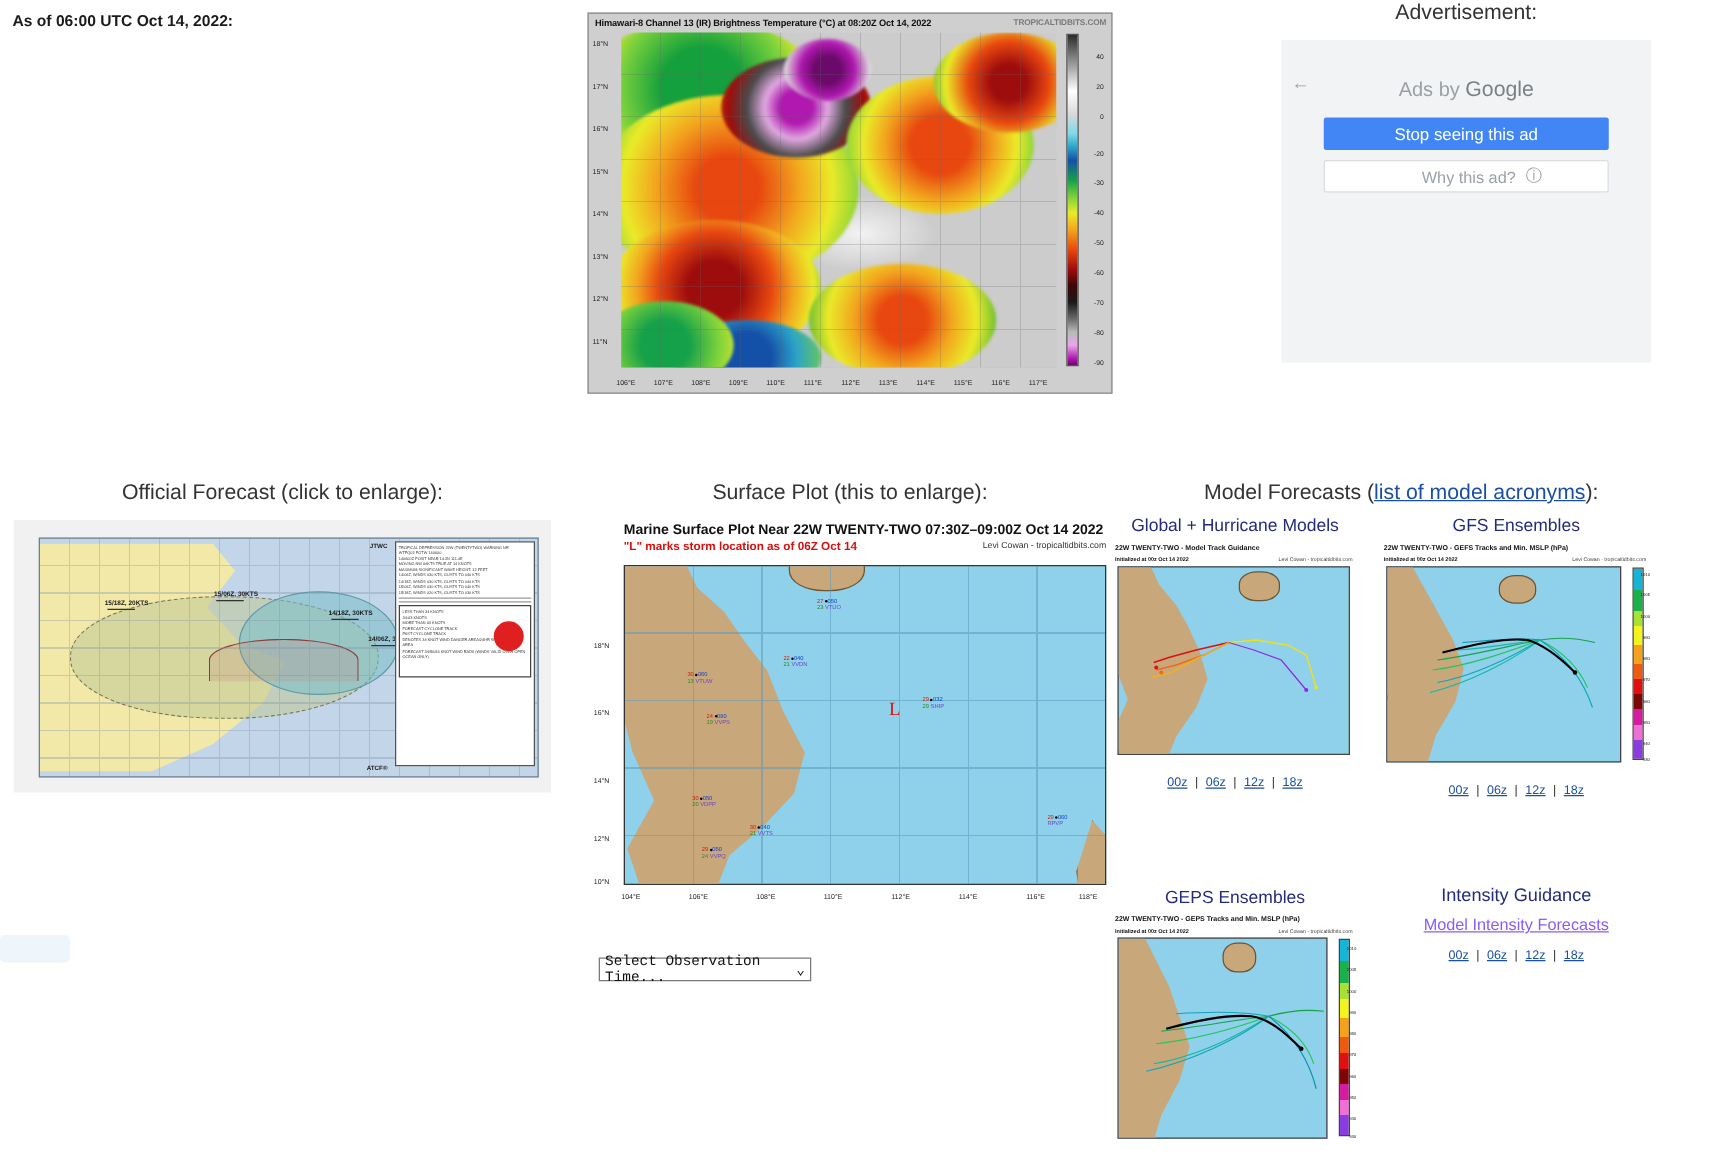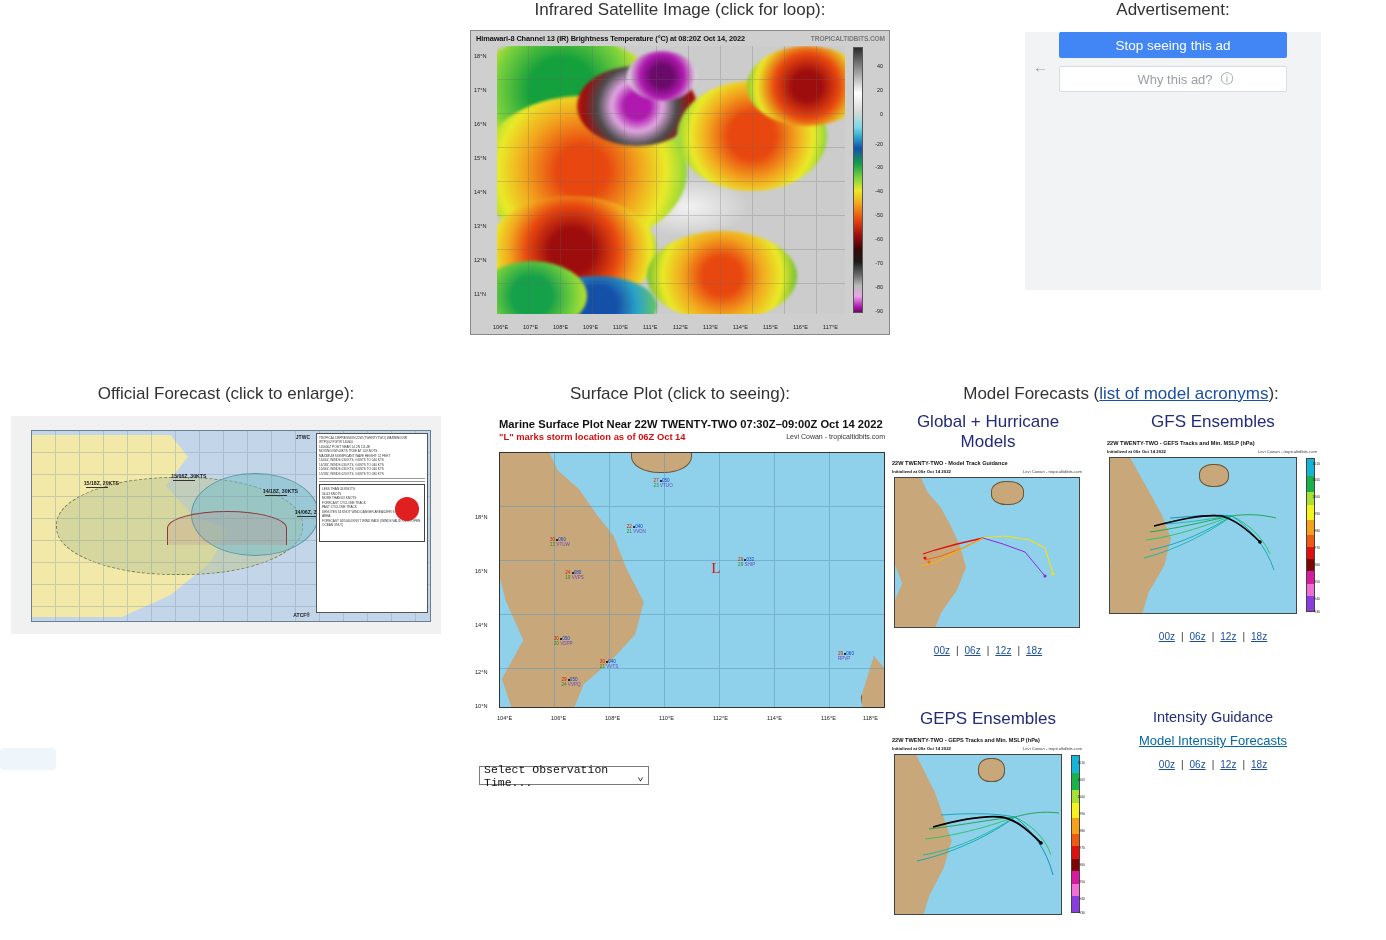--- a/index.html
+++ b/index.html
@@ -151,21 +151,21 @@
   .stn .dot { display: inline-block; width: 2px; height: 2px; background: #000; border-radius: 50%; }
   .sp-select {
     position: absolute; left: 8px; top: 348px; width: 170px; height: 19px;
     font-family: "Liberation Mono", monospace; font-size: 11.5px; color: #111;
     background: #fff; border: 1px solid #7a7a7a;
     display: flex; align-items: center; justify-content: space-between; padding: 0 4px;
   }
 
   
   .mf-wrap { position: absolute; left: 878px; top: 384px; width: 486px; }
-  .mf-sub { color: #232b7a; font-size: 17px; text-align: center; }
+  .mf-sub { color: #232b7a; font-size: 14px; text-align: center; }
   .mcard { position: relative; }
   .mimg { position: relative; background: #fff; border: none; overflow: hidden; }
   .mimg-t1 { font-size: 5.6px; font-weight: bold; color: #111; position: absolute; left: 4px; top: 2px; }
   .mimg-t2 { font-size: 4.4px; font-weight: bold; color: #111; position: absolute; left: 4px; top: 11px; }
   .mimg-cr { font-size: 4.2px; color: #444; position: absolute; right: 4px; top: 11px; }
   .mmap {
     position: absolute; left: 6px; right: 6px; top: 19px; bottom: 10px;
     background: #8fd0ea; border: 1px solid #444; overflow: hidden;
   }
   .mmap.with-bar { right: 24px; }
@@ -179,37 +179,37 @@
       #e01010 58%, #e01010 66%, #7d0505 66%, #7d0505 74%,
       #d61ba0 74%, #d61ba0 82%, #ef6fd6 82%, #ef6fd6 90%,
       #8a3ce0 90%, #8a3ce0 100%);
   }
   .mbar-lbl { position: absolute; font-size: 3.4px; color: #222; }
   .timelinks { text-align: center; font-size: 10px; color: #333; margin-top: 7px; }
   .timelinks a { color: #1b4fa0; text-decoration: underline; margin: 0 3px; }
   .timelinks span.sep { color: #333; margin: 0 3px; }
   .intensity-head { color: #232b7a; font-size: 14.5px; text-align: center; }
   .intensity-link { text-align: center; margin-top: 6px; }
-  .intensity-link a { color: #0369a1; text-decoration: underline; font-size: 13px; }
+  .intensity-link a { color: #8b5cf6; text-decoration: underline; font-size: 13px; }
 
   .ghost-box {
     position: absolute; left: 0px; top: 748px; width: 56px; height: 22px;
     background: #eef6fc; border-radius: 4px;
   }
 </style>
 </head>
 <body>
 
 <div class="page">
 
   <div class="info-col">
+    <div class="as-of">As of 06:00 UTC Oct 14, 2022:</div>
   </div>
 
   <div class="sat-wrap">
-    <div class="caption">Infrared Satellite Image (click for loop):</div>
     <div class="sat-img">
       <div class="sat-head">
         <span>Himawari-8 Channel 13 (IR) Brightness Temperature (°C) at 08:20Z Oct 14, 2022</span>
         <span class="sat-wm">TROPICALTIDBITS.COM</span>
       </div>
 
       <div class="sat-plotbox">
 
         <div class="blob" style="left:-30px;top:-10px;width:190px;height:110px;background:radial-gradient(circle,#14a03c 30%,#7ad13c 60%,#eaea28 80%,#f2a61e 100%);"></div>
         <div class="blob" style="left:-20px;top:50px;width:210px;height:150px;background:radial-gradient(circle,#e8480f 20%,#f2a61e 45%,#eaea28 65%,#7ad13c 85%,#14a03c 100%);"></div>
@@ -261,20 +261,23 @@
       <div class="cbar-lbl" style="top:229px">-70</div>
       <div class="cbar-lbl" style="top:253px">-80</div>
       <div class="cbar-lbl" style="top:277px">-90</div>
     </div>
   </div>
 
   <div class="ad-wrap">
     <div class="caption">Advertisement:</div>
     <div class="ad-box">
       <div class="ad-back">←</div>
+      <div class="ads-by">
+        <span>Ads by </span><b>Google</b>
+      </div>
       <div class="ad-btn">Stop seeing this ad</div>
       <div class="ad-why">
         <span>Why this ad?</span>
         <span>ⓘ</span>
       </div>
     </div>
   </div>
 
   <div class="fc-wrap">
     <div class="caption">Official Forecast (click to enlarge):</div>
@@ -318,21 +321,21 @@
             <div>DENOTES 34 KNOT WIND DANGER AREA/24HR SHIP AVOIDANCE AREA</div>
             <div>FORECAST 34/50/64 KNOT WIND RADII (WINDS VALID OVER OPEN OCEAN ONLY)</div>
             <div class="cyc"></div>
           </div>
         </div>
       </div>
     </div>
   </div>
 
   <div class="sp-wrap">
-    <div class="caption">Surface Plot (click to seeing):</div>
+    <div class="caption">Surface Plot (this to enlarge):</div>
     <div class="sp-img">
       <div class="sp-title">Marine Surface Plot Near 22W TWENTY-TWO 07:30Z–09:00Z Oct 14 2022</div>
       <div class="sp-sub">"L" marks storm location as of 06Z Oct 14</div>
       <div class="sp-credit">Levi Cowan - tropicaltidbits.com</div>
 
       <div class="sp-map">
 
         <div class="sp-landmass" style="left:-4%;top:-4%;width:56%;height:108%;
                     clip-path:polygon(0 0,28% 0,34% 10%,44% 17%,52% 26%,60% 34%,66% 46%,74% 58%,70% 70%,58% 80%,46% 88%,40% 100%,14% 100%,8% 86%,18% 72%,10% 58%,4% 40%,0 24%);"></div>
 

